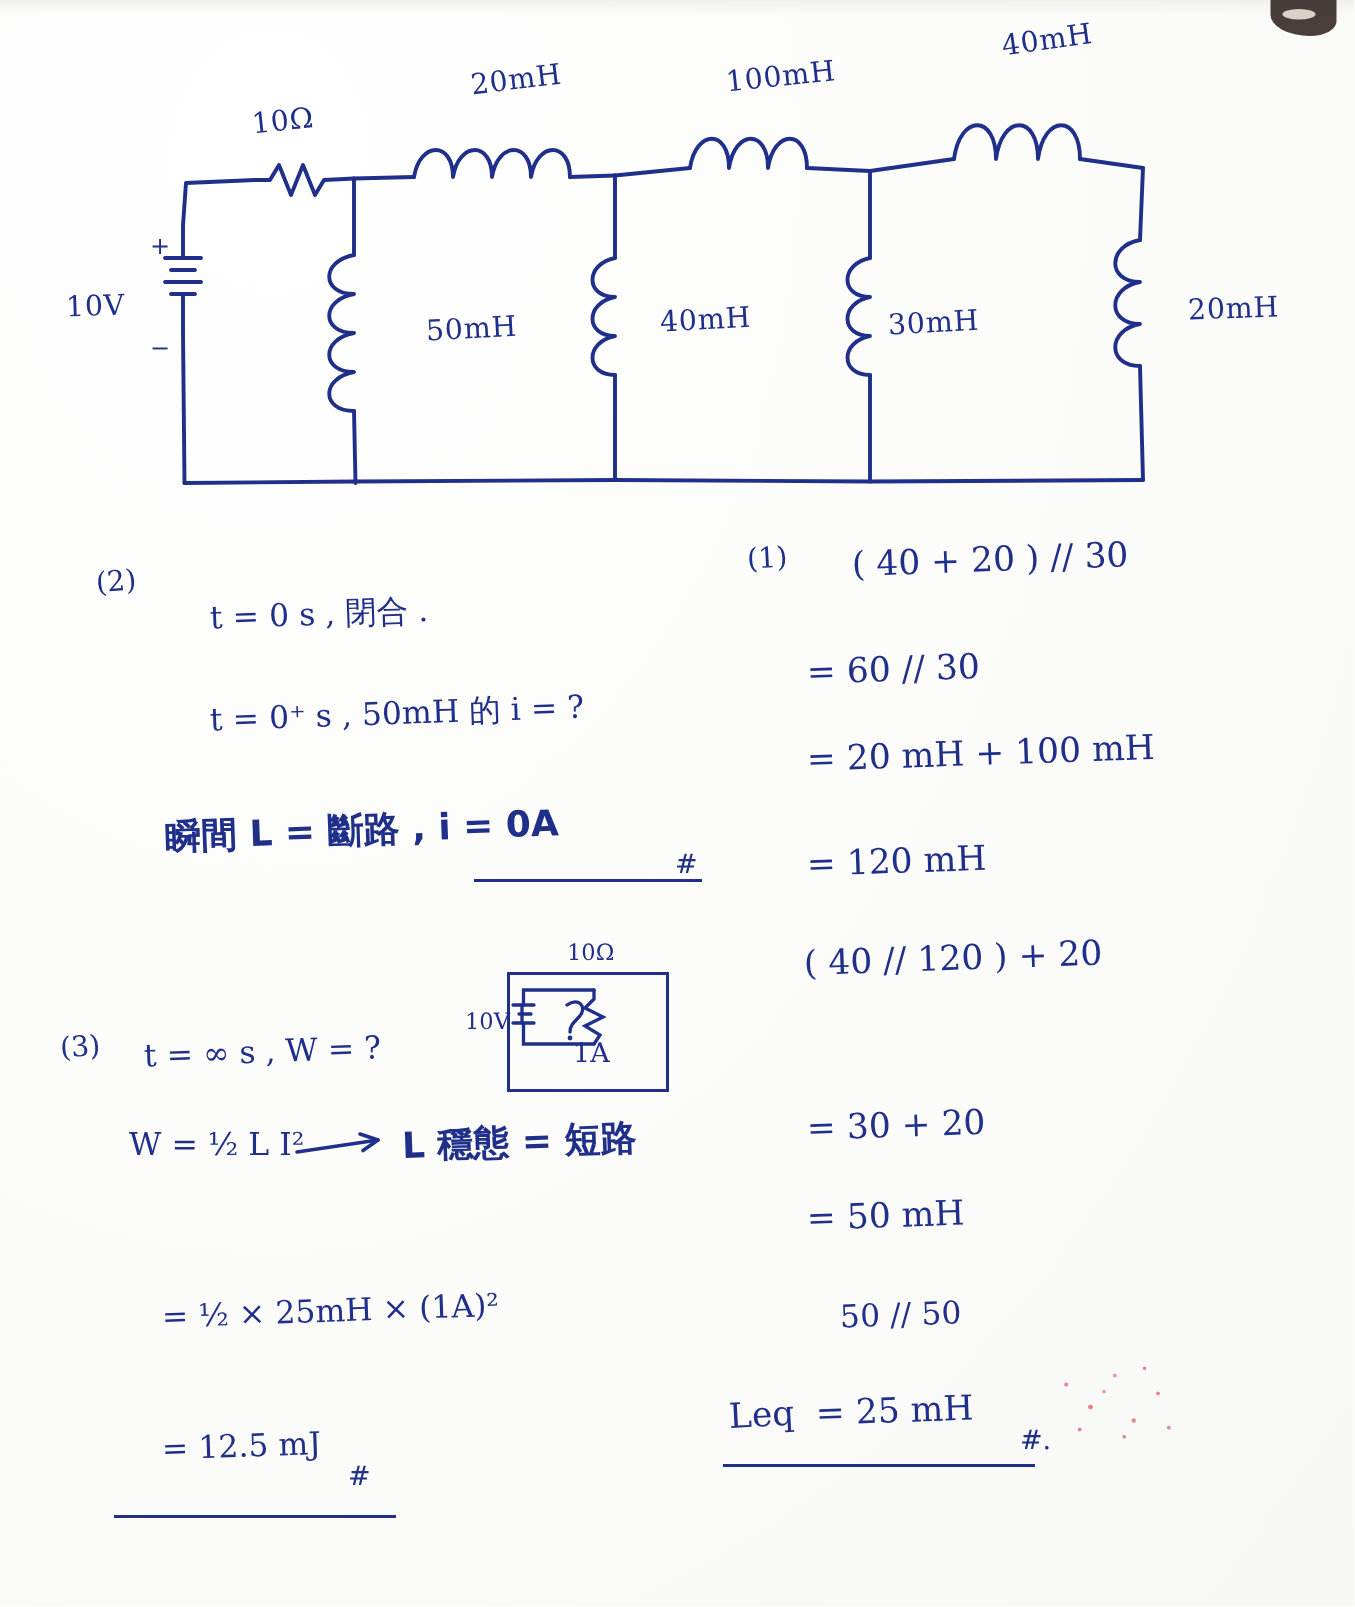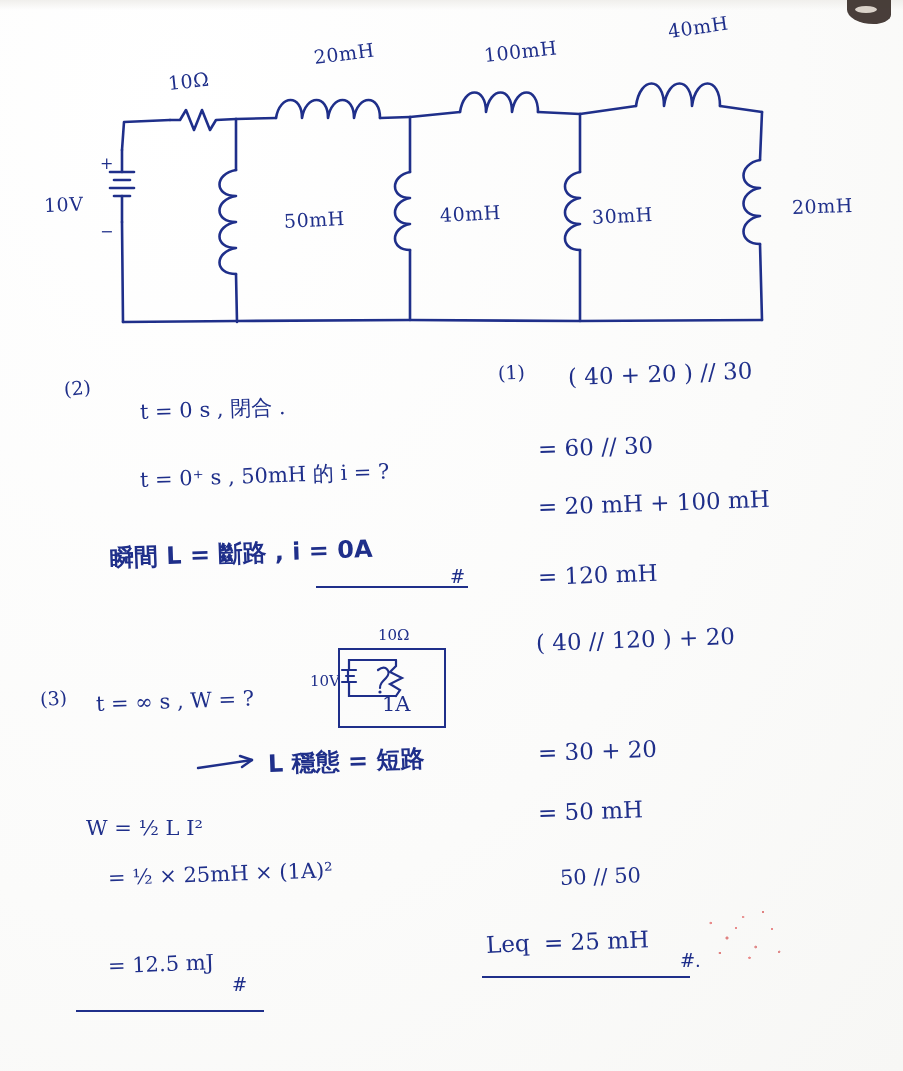--- a/index.html
+++ b/index.html
@@ -194,29 +194,29 @@
     <path d="M12 42 L26 42"></path>
     <path d="M19 42 L19 56 L66 56"></path>
     <path d="M19 30 L19 20 L66 20"></path>
     <path d="M66 20 L66 26 L60 32 L72 38 L60 44 L70 50 L66 56"></path>
     <path d="M48 30 c 8 -6 14 2 8 8 c -4 4 -6 6 -6 10"></path>
   </g>
   <circle cx="50" cy="52" r="1.6" fill="#1f2f8a"></circle>
 </svg>
 <div class="ink lbl-sm" style="left:310px; top:672px; font-size:15px;">10V</div>
 <div class="ink lbl-sm" style="left:378px; top:626px; font-size:15px;">10Ω</div>
-<div class="ink lbl-sm" style="left:382px; top:692px; font-size:21px;">1A</div>
+<div class="ink lbl-sm" style="left:382px; top:692px; font-size:18px;">1A</div>
 
 <svg style="position:absolute; left:196px; top:750px; width:70px; height:28px; overflow:visible;">
   <path d="M2 18 L56 10" fill="none" stroke="#1f2f8a" stroke-width="2.4" stroke-linecap="round"></path>
   <path d="M56 10 L44 6 M56 10 L46 17" fill="none" stroke="#1f2f8a" stroke-width="2.4" stroke-linecap="round"></path>
 </svg>
 <div class="ink work cjk" style="left:268px; top:748px; font-size:24px; transform:rotate(-2deg);">L 穩態 = 短路</div>
 
-<div class="ink work" style="left:86px; top:816px;">
+<div class="ink work" style="left:86px; top:751px;">
   <span>W = ½ L I²</span>
 </div>
 
 <div class="ink work" style="left:108px; top:866px; transform:rotate(-2deg);">= ½ × 25mH × (1A)²</div>
 <div class="ink work" style="left:108px; top:954px; transform:rotate(-2deg);">= 12.5 mJ</div>
 <div class="ink" style="left:232px; top:974px; font-size:18px;">#</div>
 <div class="ul" style="left:76px; top:1010px; width:188px;"></div>
 
 <div class="ink work" style="left:498px; top:362px; font-size:19px; transform:rotate(-3deg);">(1)</div>
 <div class="ink work-big" style="left:568px; top:364px; transform:rotate(-2deg);">( 40 + 20 ) // 30</div>

